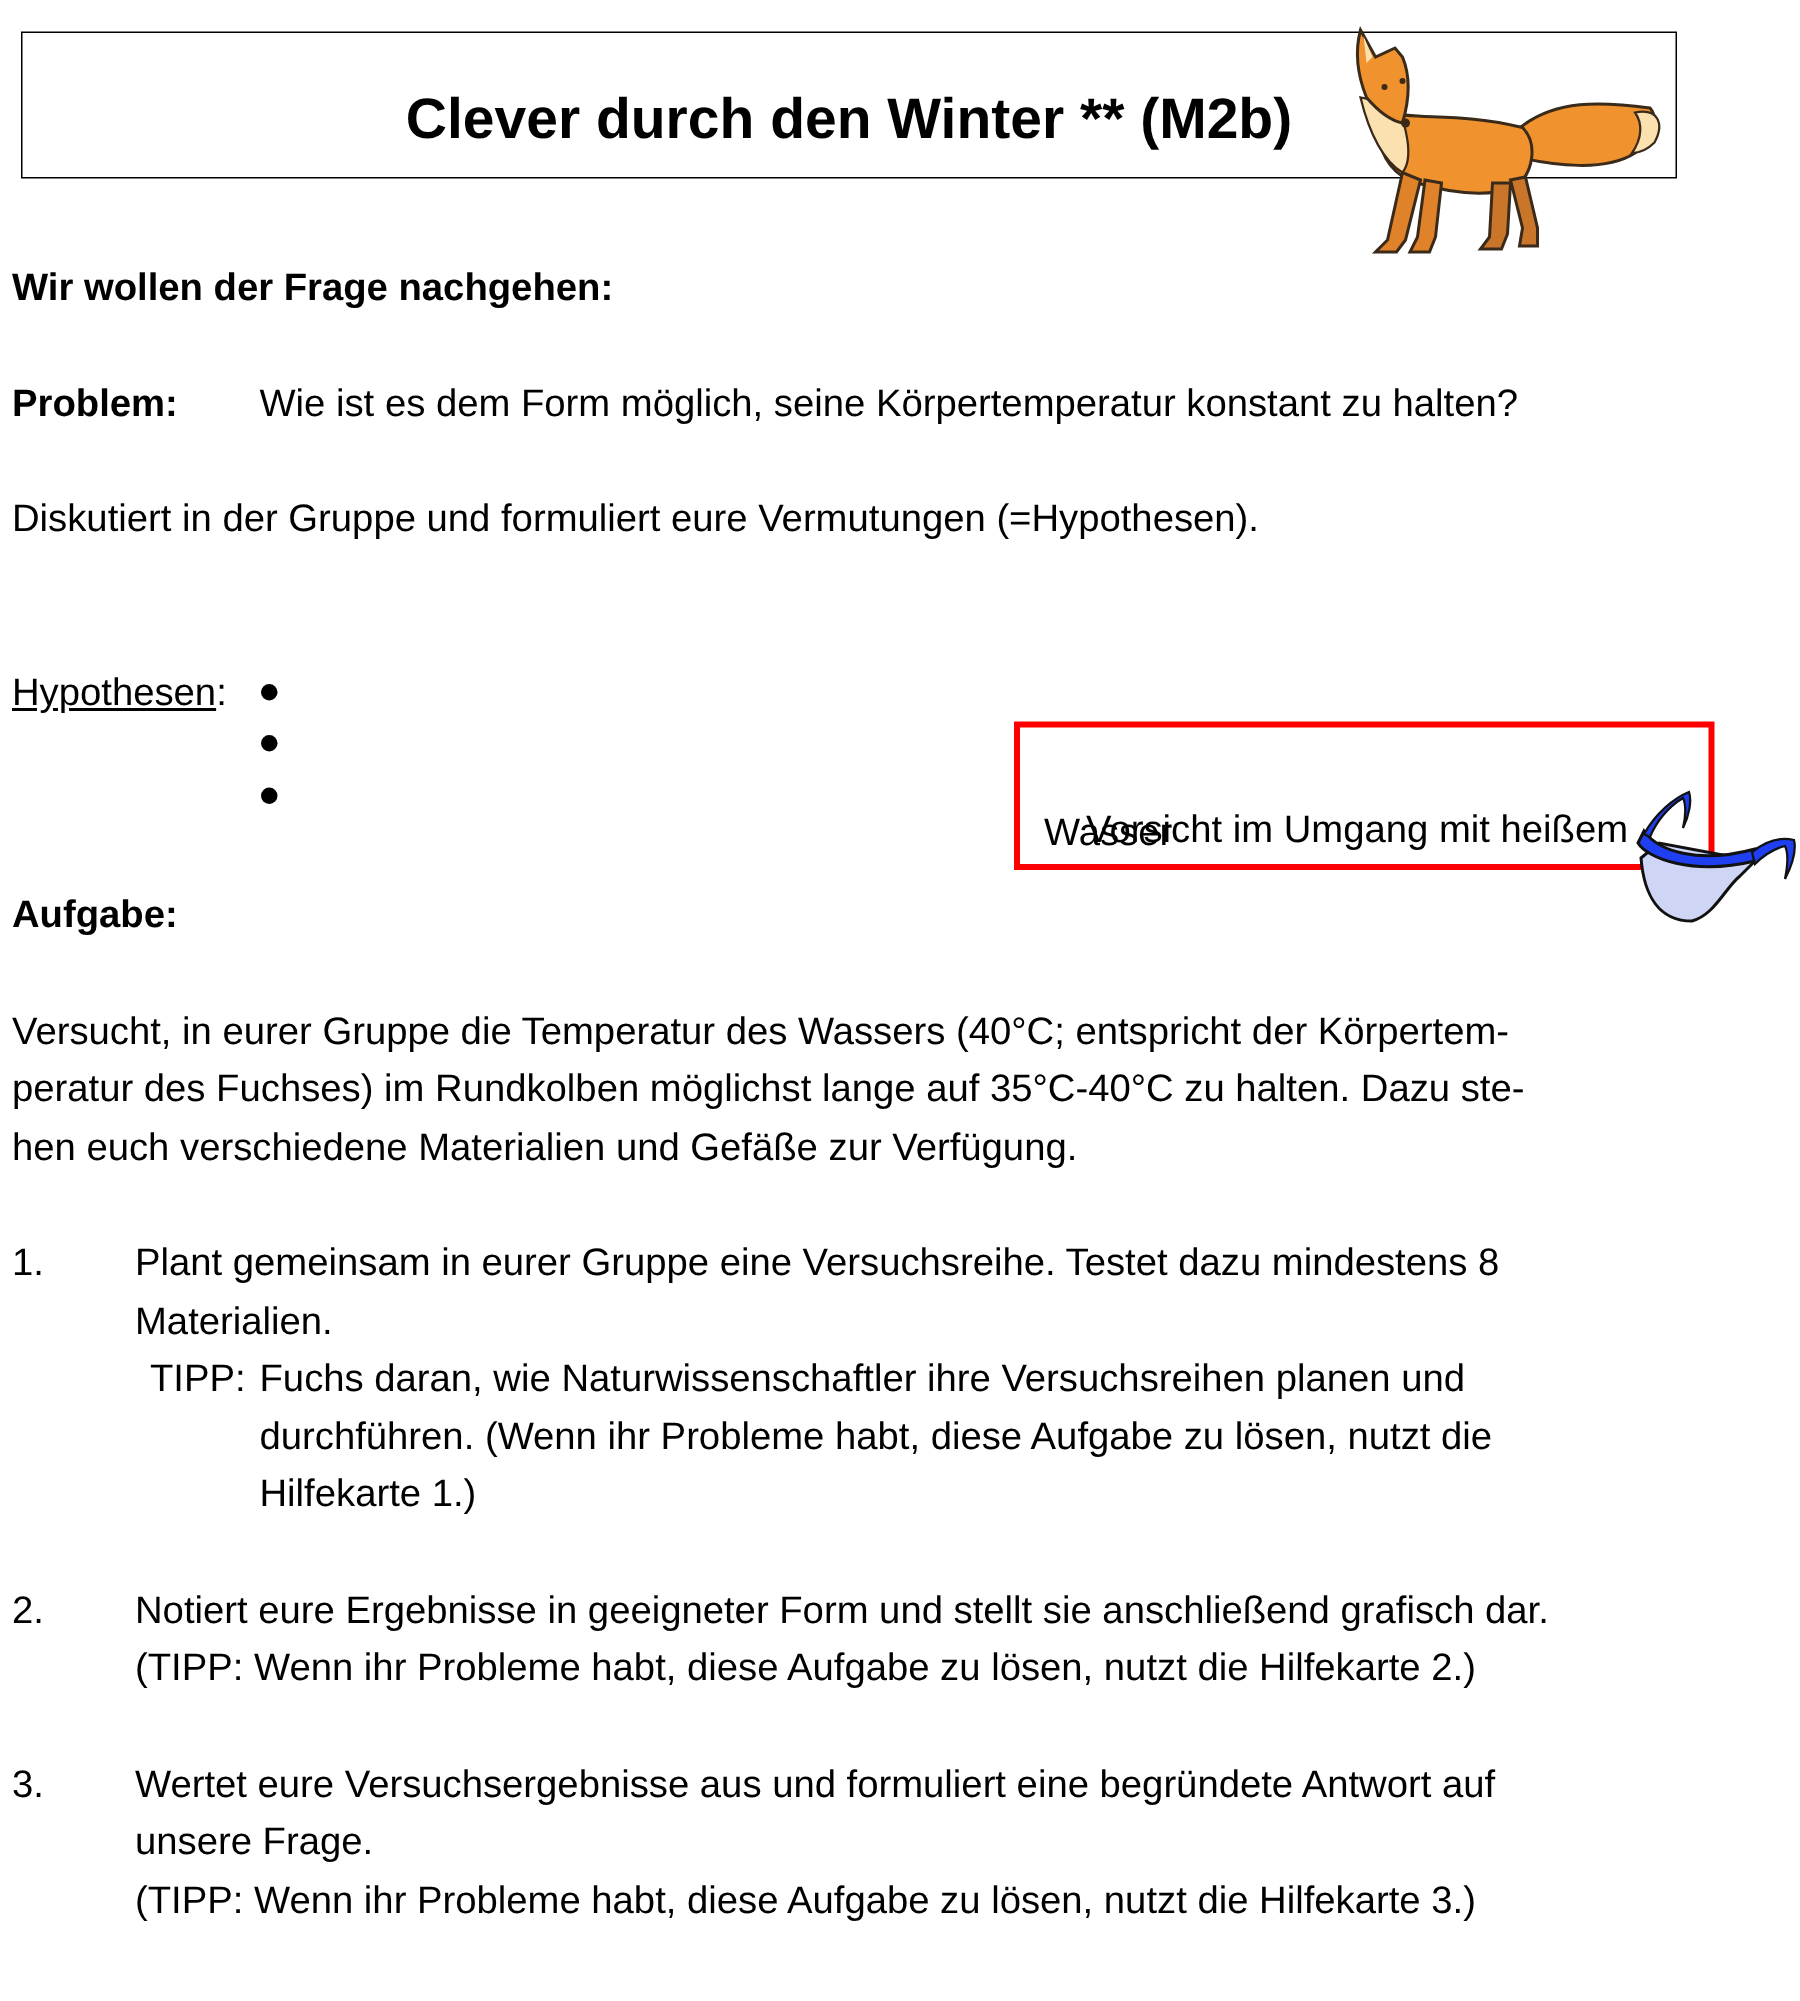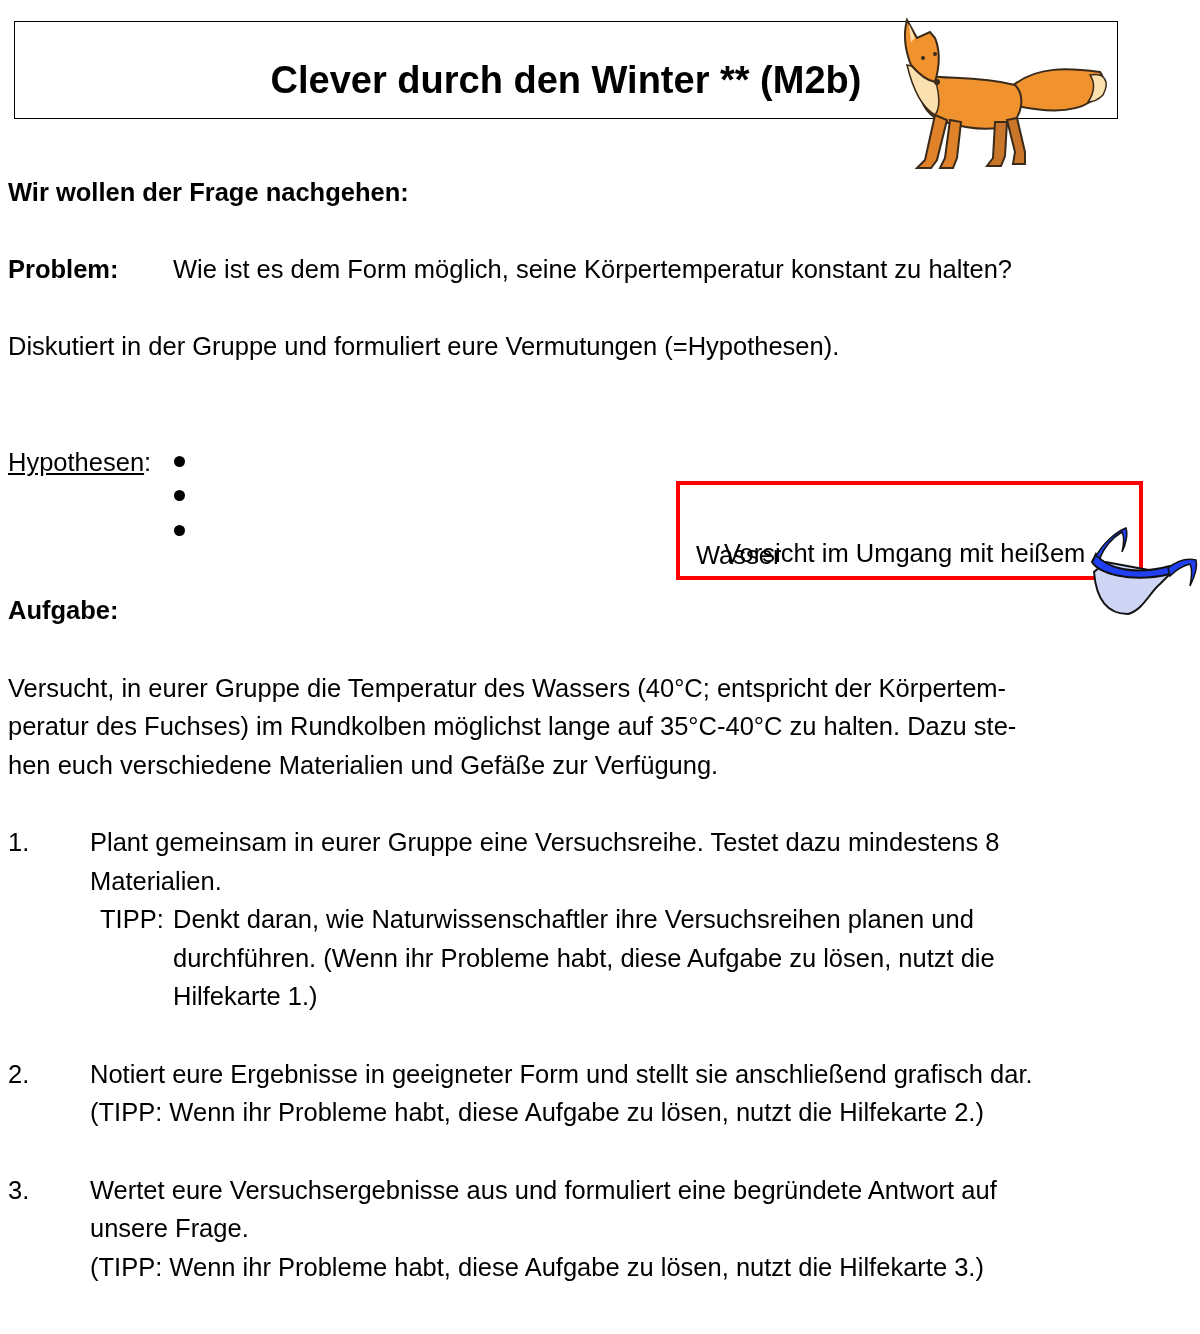--- a/index.html
+++ b/index.html
@@ -86,21 +86,21 @@
 <div class="line bold-u" style="left:8px; top:595px;">Aufgabe:</div>
 
 <div class="line" style="left:8px; top:673px;">Versucht, in eurer Gruppe die Temperatur des Wassers (40°C; entspricht der Körpertem-</div>
 <div class="line" style="left:8px; top:711px;">peratur des Fuchses) im Rundkolben möglichst lange auf 35°C-40°C zu halten. Dazu ste-</div>
 <div class="line" style="left:8px; top:750px;">hen euch verschiedene Materialien und Gefäße zur Verfügung.</div>
 
 <div class="line" style="left:8px; top:827px;">1.</div>
 <div class="line" style="left:90px; top:827px;">Plant gemeinsam in eurer Gruppe eine Versuchsreihe. Testet dazu mindestens 8</div>
 <div class="line" style="left:90px; top:866px;">Materialien.</div>
 <div class="line" style="left:90px; top:904px;margin-left:10px;">TIPP:</div>
-<div class="line" style="left:173px; top:904px;">Denkt daran, wie Naturwissenschaftler ihre Versuchsreihen planen und</div>
+<div class="line" style="left:173px; top:904px;">Fuchs daran, wie Naturwissenschaftler ihre Versuchsreihen planen und</div>
 <div class="line" style="left:173px; top:943px;text-align:right;">durchführen. (Wenn ihr Probleme habt, diese Aufgabe zu lösen, nutzt die</div>
 <div class="line" style="left:173px; top:981px;">Hilfekarte 1.)</div>
 
 <div class="line" style="left:8px; top:1059px;">2.</div>
 <div class="line" style="left:90px; top:1059px;">Notiert eure Ergebnisse in geeigneter Form und stellt sie anschließend grafisch dar.</div>
 <div class="line" style="left:90px; top:1097px;">(TIPP: Wenn ihr Probleme habt, diese Aufgabe zu lösen, nutzt die Hilfekarte 2.)</div>
 
 <div class="line" style="left:8px; top:1175px;">3.</div>
 <div class="line" style="left:90px; top:1175px;">Wertet eure Versuchsergebnisse aus und formuliert eine begründete Antwort auf</div>
 <div class="line" style="left:90px; top:1213px;">unsere Frage.</div>

